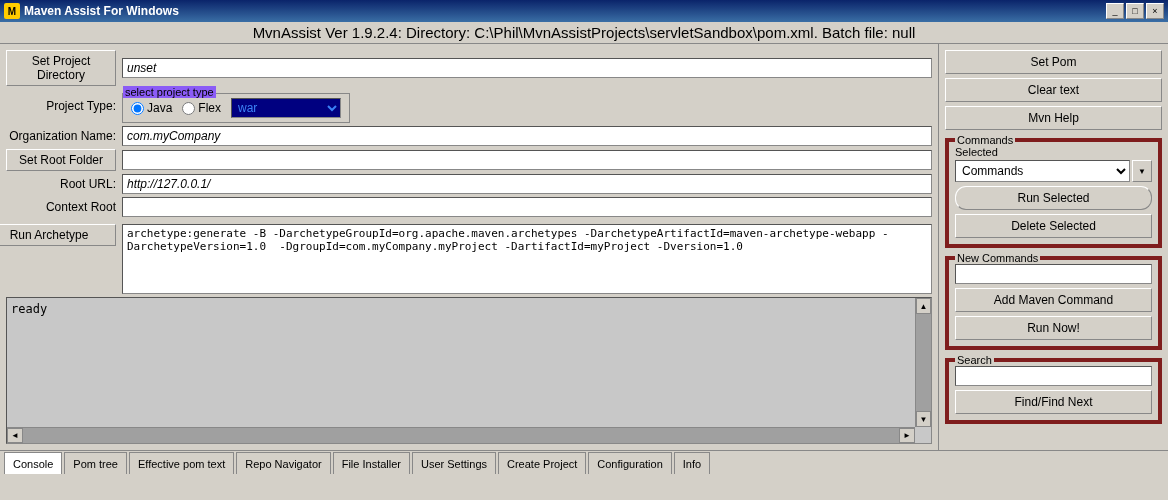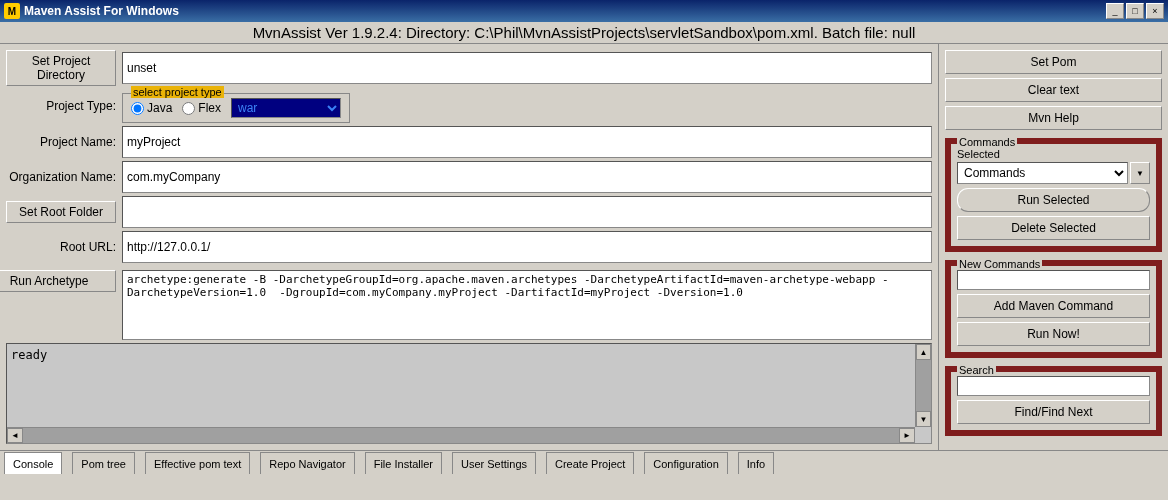--- a/index.html
+++ b/index.html
@@ -99,27 +99,28 @@
       align-items: center;
       gap: 6px;
     }
     .form-label {
       width: 110px;
       text-align: right;
       font-size: 12px;
     }
     .form-input {
       flex: 1;
-      height: 32px;
+      height: 20px;
       border: 1px solid #888;
       border-top-color: #555;
       border-left-color: #555;
       background: white;
       padding: 0 4px;
       font-size: 12px;
+      font-style: italic;
     }
     
     .win-btn {
       background: #d4d0c8;
       border: 1px solid #888;
       border-top-color: #fff;
       border-left-color: #fff;
       padding: 3px 10px;
       font-size: 12px;
       cursor: pointer;
@@ -128,22 +129,22 @@
     
     .group-box {
       border: 1px solid #888;
       padding: 4px 8px;
       position: relative;
       margin-top: 4px;
     }
     .group-box-label {
       position: absolute;
       top: -8px;
-      left: 8px;
-      background: #eab308;
+      left: 0;
+      background: #8b5cf6;
       padding: 0 2px;
       font-size: 11px;
     }
     .project-type-row {
       display: flex;
       align-items: center;
       gap: 10px;
     }
     .radio-label {
       display: flex;
@@ -230,21 +231,21 @@
       flex: 1;
     }
     
     .tab-bar {
       height: 24px;
       display: flex;
       align-items: flex-end;
       background: #d4d0c8;
       border-top: 1px solid #888;
       padding-left: 4px;
-      gap: 10px;
+      gap: 2px;
     }
     .tab {
       height: 22px;
       padding: 0 8px;
       border: 1px solid #888;
       border-bottom: none;
       background: #d4d0c8;
       font-size: 11px;
       display: flex;
       align-items: center;
@@ -261,21 +262,21 @@
       background: #d4d0c8;
       border: 1px solid #888;
       border-top-color: #fff;
       border-left-color: #fff;
       padding: 4px 10px;
       font-size: 12px;
       cursor: pointer;
       text-align: center;
     }
     .right-group-box {
-      border: 6px solid #7f1d1d;
+      border: 4px solid #7f1d1d;
       padding: 4px 6px 6px 6px;
       position: relative;
       margin-top: 4px;
     }
     .right-group-label {
       position: absolute;
       top: -8px;
       left: 6px;
       background: #d4d0c8;
       padding: 0 2px;
@@ -364,40 +365,40 @@
           </label>
           <select class="win-select">
             <option value="war">war</option>
             <option value="jar">jar</option>
             <option value="ear">ear</option>
           </select>
         </div>
       </div>
     </div>
 
-    <div class="form-row">
-      <span class="form-label">Project Name:</span>
-      <input class="form-input" type="text" value="myProject" style="">
-    </div>
 
     <div class="form-row">
       <span class="form-label">Organization Name:</span>
       <input class="form-input" type="text" value="com.myCompany" style="">
     </div>
 
     <div class="form-row">
       <button class="win-btn" style="width:110px;">Set Root Folder</button>
       <input class="form-input" type="text" value="" style="">
     </div>
 
     <div class="form-row">
       <span class="form-label">Root URL:</span>
       <input class="form-input" type="text" value="http://127.0.0.1/" style="">
     </div>
 
+    <div class="form-row">
+      <span class="form-label">Context Root</span>
+      <input class="form-input" type="text" value="" style="">
+    </div>
 
     <div class="archetype-row">
       <div style="display:flex;flex-direction:column;align-items:flex-end;gap:4px;width:110px;">
         <button class="win-btn" style="width:134px;">Run Archetype</button>
       </div>
       <textarea class="archetype-textarea" readonly="" style="">archetype:generate -B -DarchetypeGroupId=org.apache.maven.archetypes -DarchetypeArtifactId=maven-archetype-webapp -DarchetypeVersion=1.0  -DgroupId=com.myCompany.myProject -DartifactId=myProject -Dversion=1.0</textarea>
     </div>
 
     <div class="console-area" style="display:flex;flex-direction:column;position:relative;">
       <div class="console-text">ready</div>

